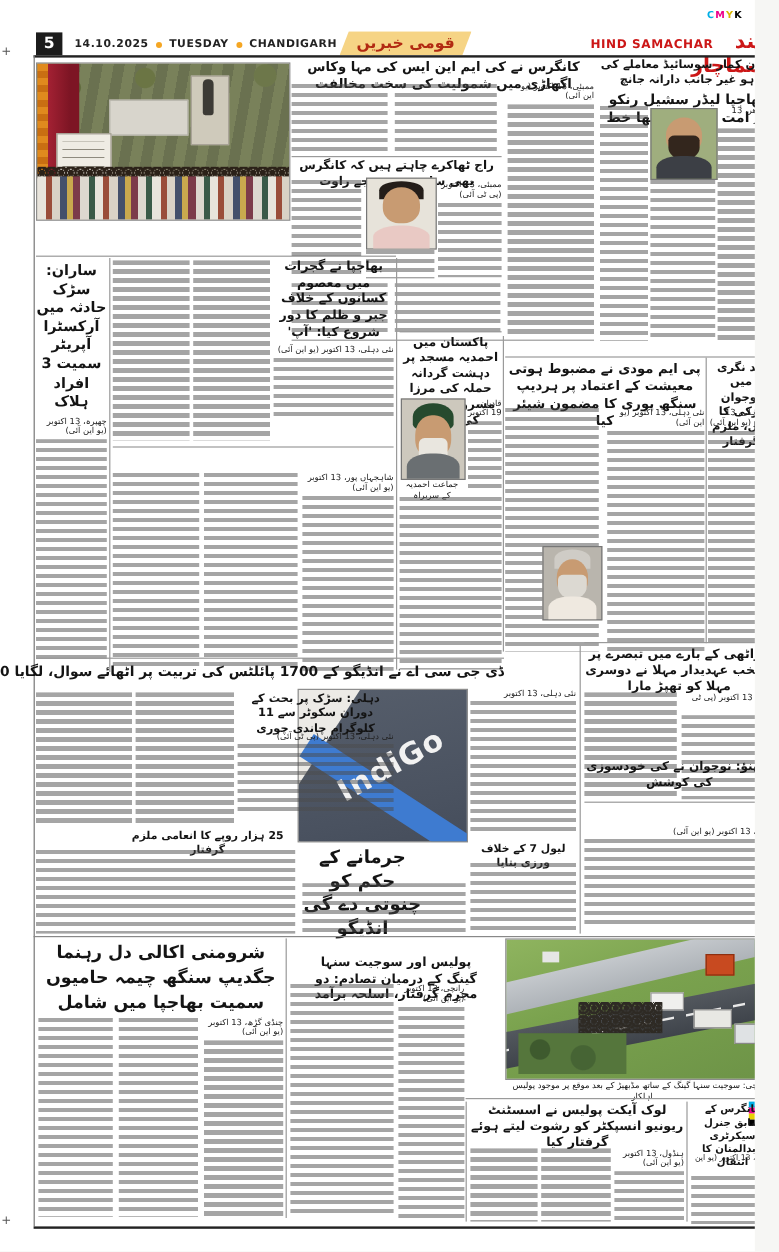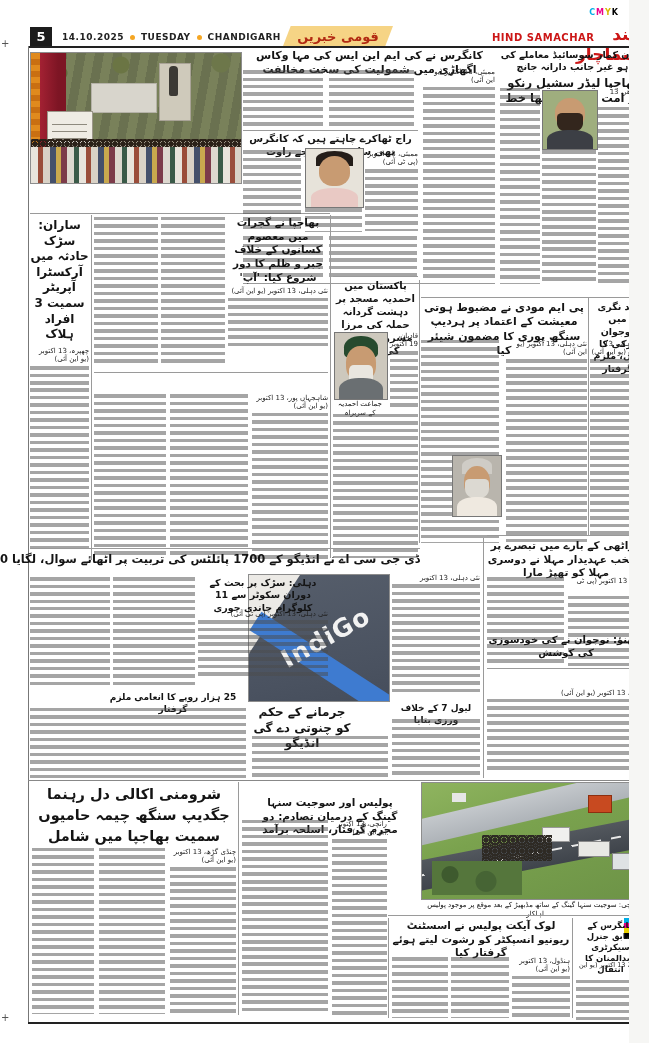--- a/index.html
+++ b/index.html
@@ -248,21 +248,21 @@
     <div class="dl ur">نئی دہلی، 13 اکتوبر</div>
     <div class="g" style="height:110px;"></div>
   </div>
   <section class="abs" style="left:392px;top:703px;width:88px;height:14px;">
     <h3 class="hl ur" style="font-size:9px;margin:0;">لیول 7 کے خلاف ورزی بتایا</h3>
   </section>
   <div class="abs gwrap" style="left:392px;top:719px;width:88px;height:59px;">
       <div class="g"></div>
     </div>
   <section class="abs" style="left:252px;top:705px;width:100px;height:28px;">
-    <h3 class="hl ur" style="font-size:12px;margin:0;">جرمانے کے حکم کو چنوتی دے گی انڈیگو</h3>
+    <h3 class="hl ur" style="font-size:15px;margin:0;">جرمانے کے حکم کو چنوتی دے گی انڈیگو</h3>
   </section>
   <div class="abs gwrap" style="left:252px;top:736px;width:136px;height:42px;">
       <div class="g"></div>
     </div>
 
   <section class="abs" style="left:198px;top:577px;width:130px;height:30px;">
     <h2 class="hl ur" style="font-size:9.5px;margin:0;">دہلی: سڑک پر بحث کے دوران سکوٹر سے 11 کلوگرام چاندی چوری</h2>
   </section>
   <div class="abs" style="left:198px;top:610px;width:130px;height:78px;">
     <div class="dl ur">نئی دہلی، 13 اکتوبر (پی ٹی آئی)</div>

